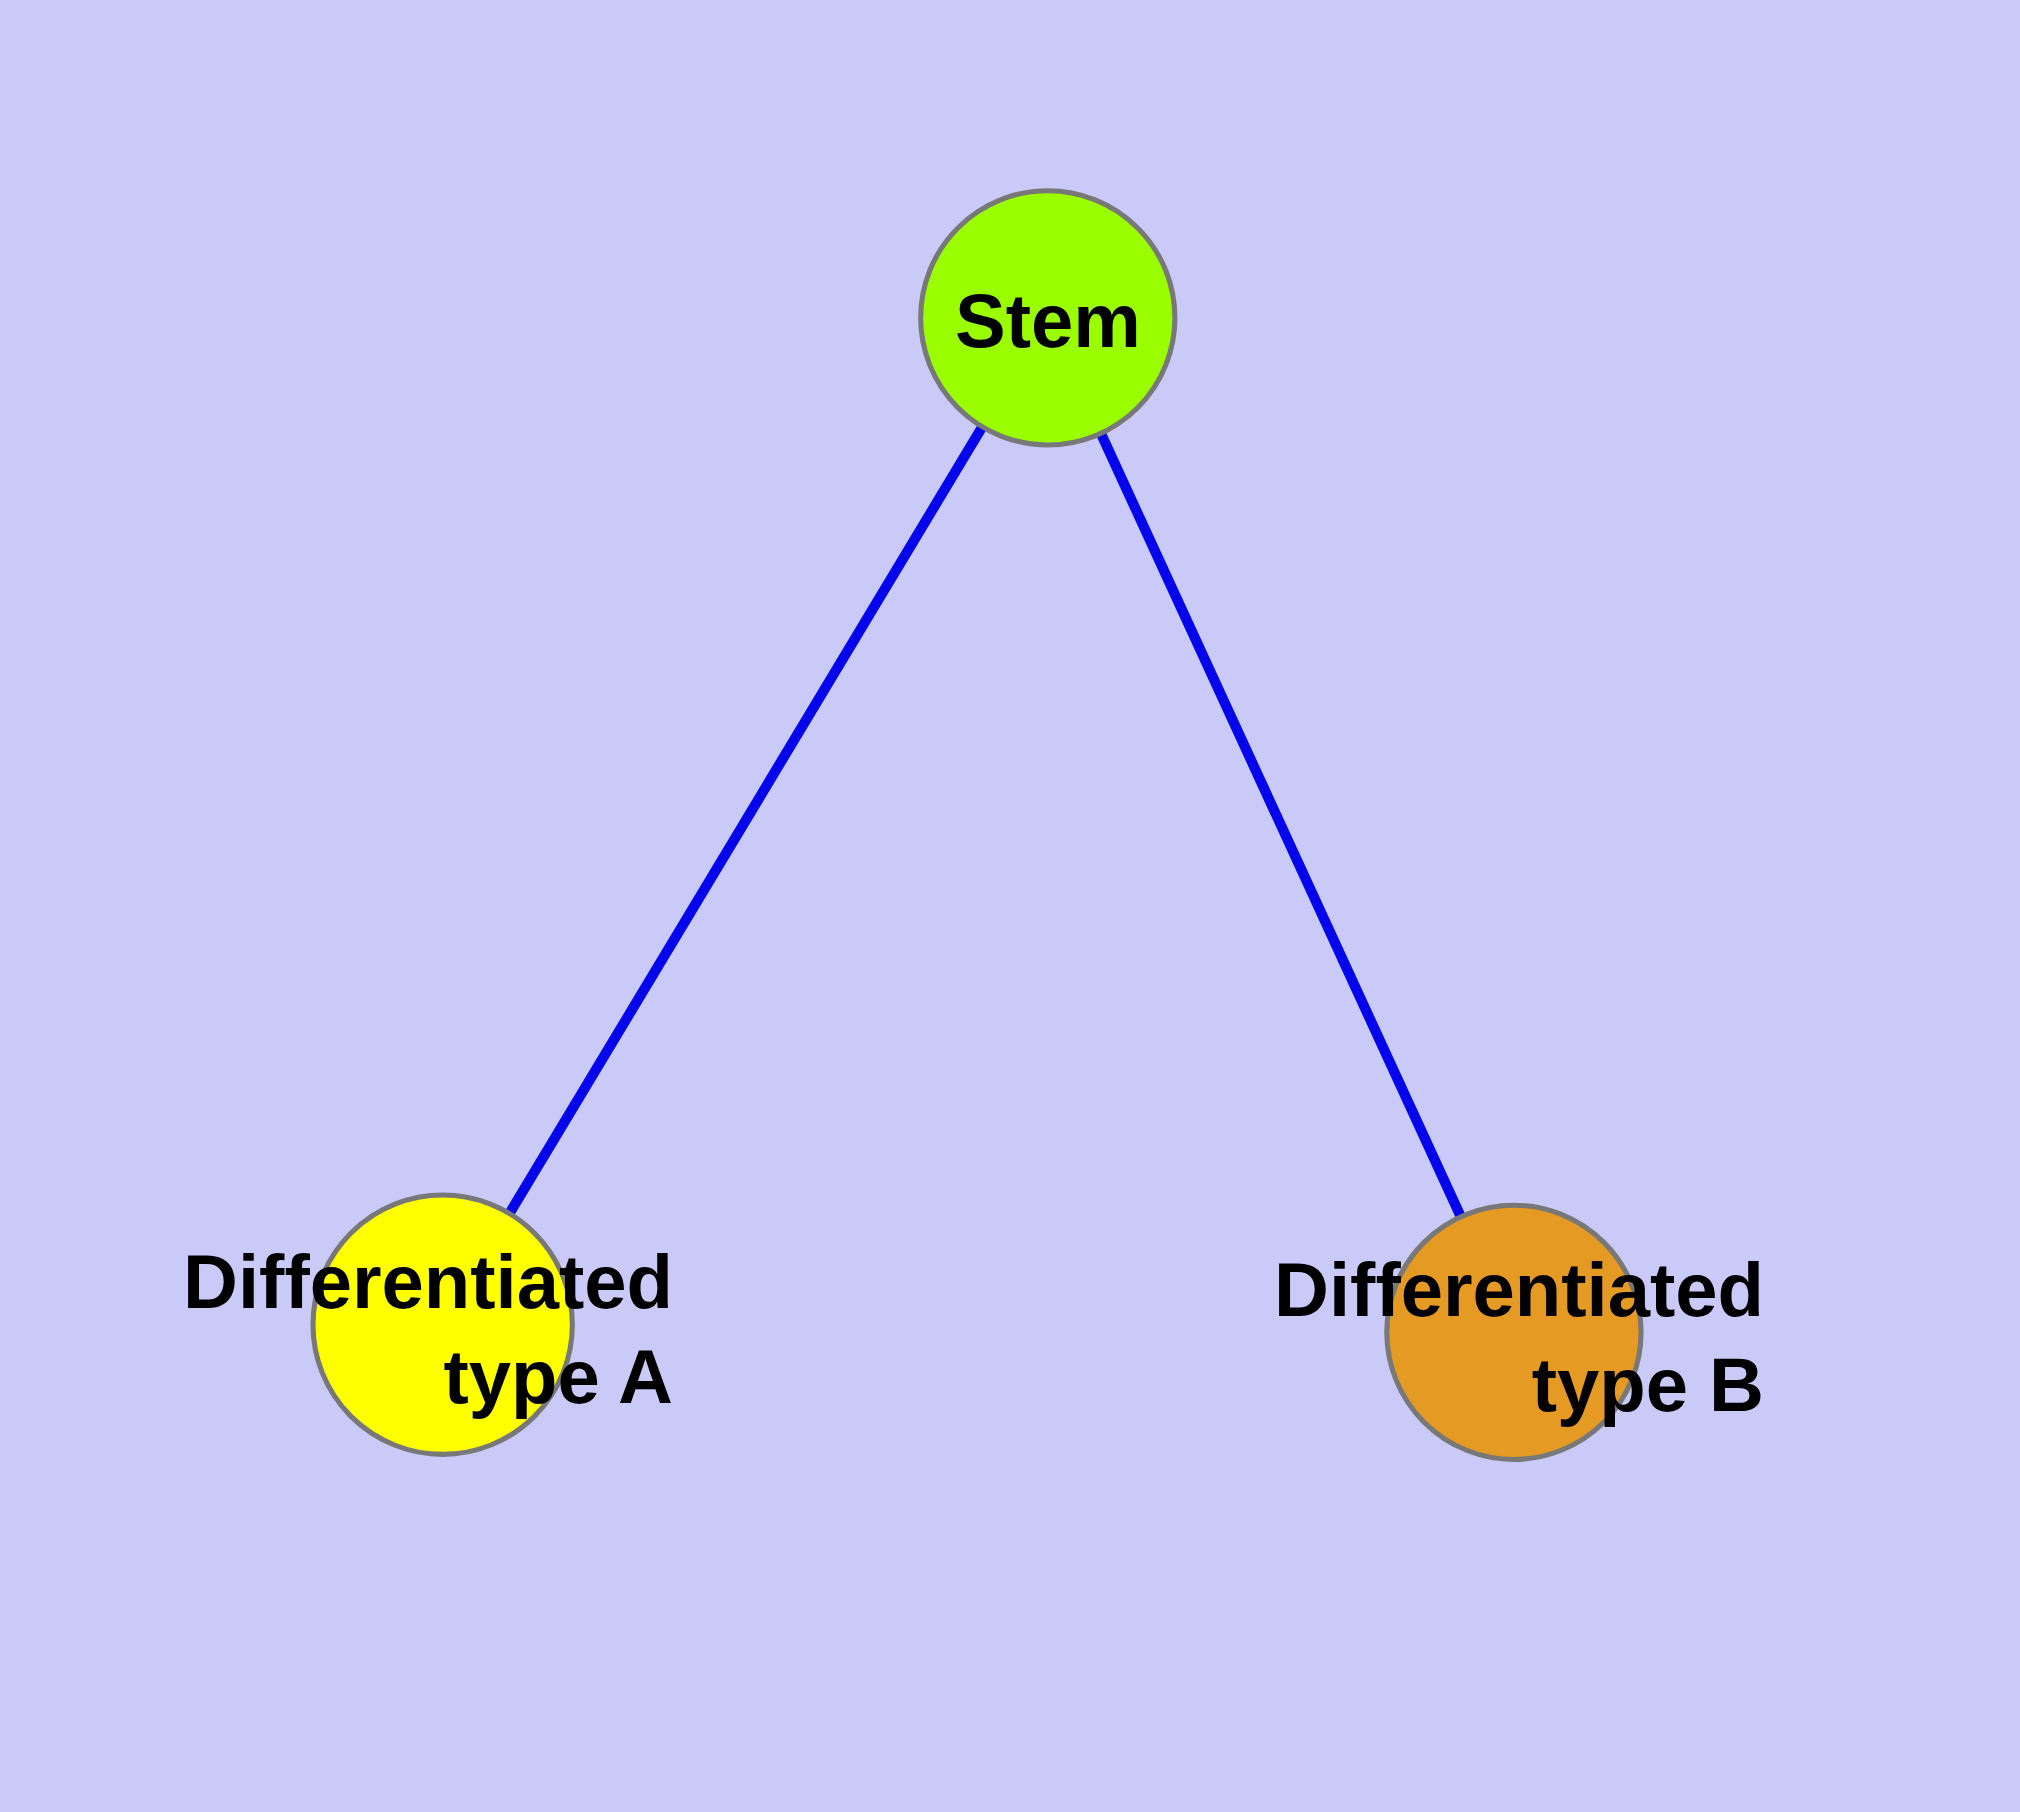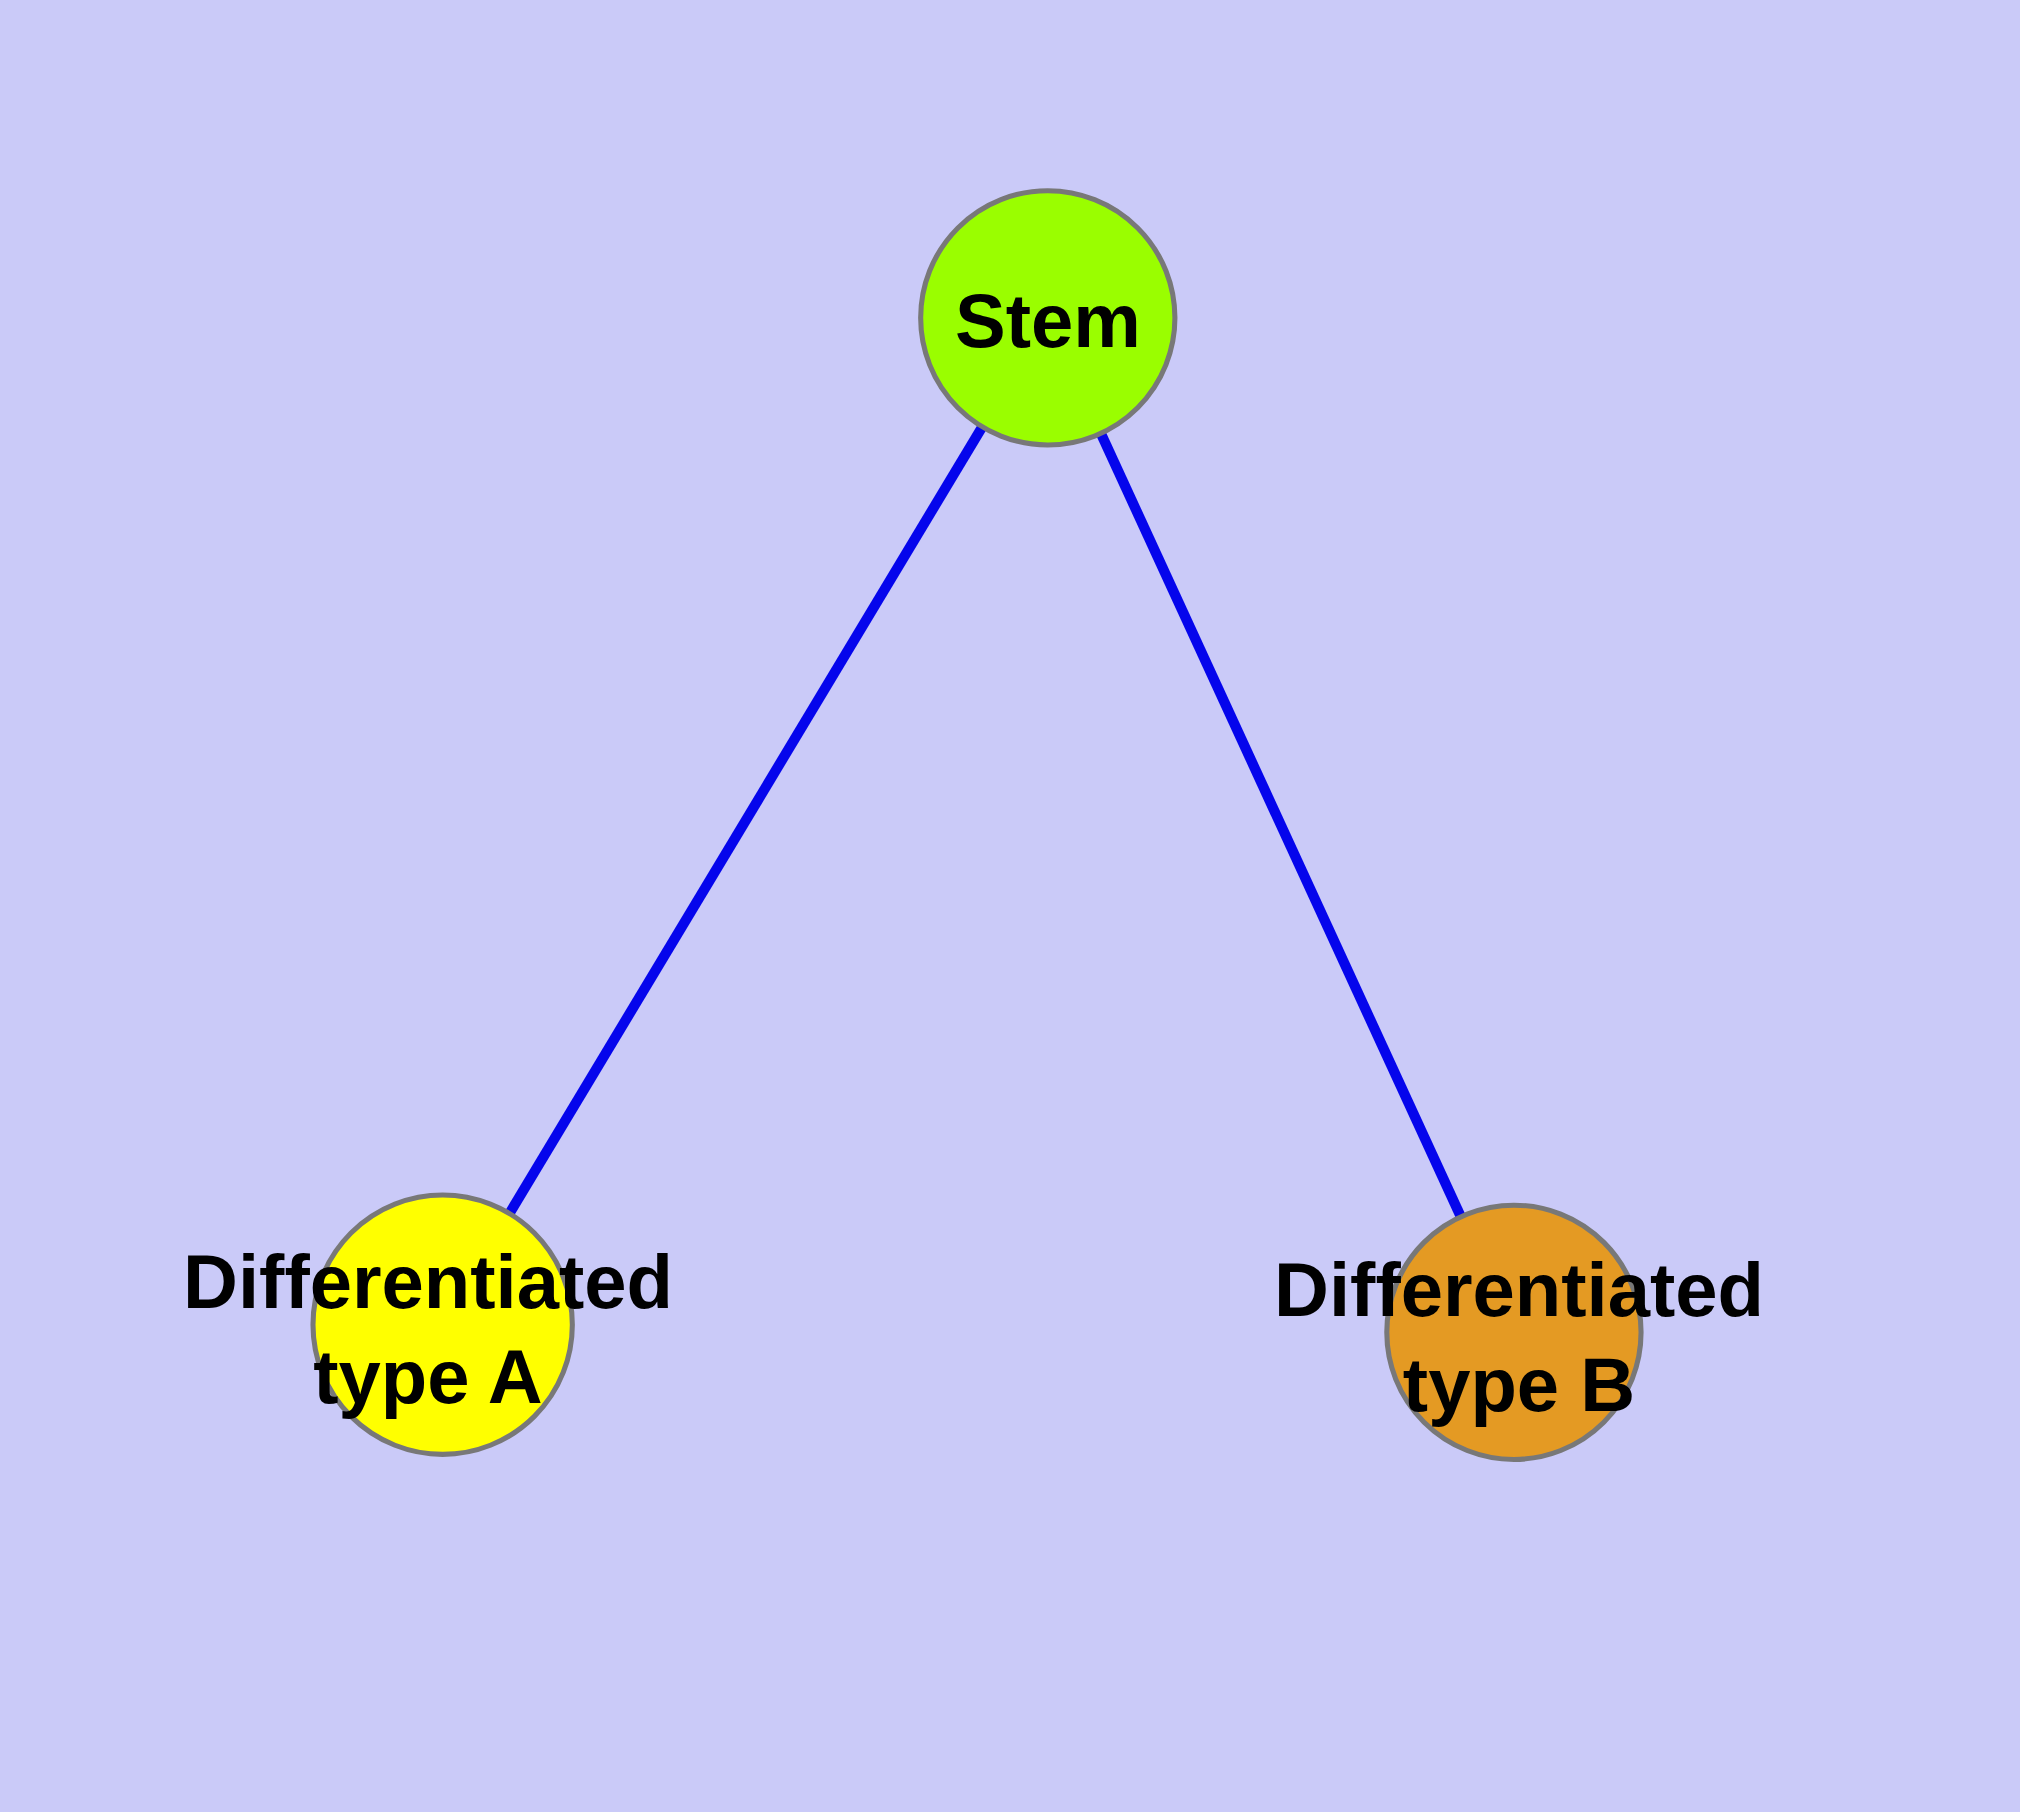--- a/index.html
+++ b/index.html
@@ -23,21 +23,21 @@
     height: 100%;
     display: block;
   }
   .node-label {
     position: absolute;
     transform: translate(-50%, -50%);
     color: #000000;
     font-size: 76px;
     font-weight: bold;
     line-height: 95px;
-    text-align: center;
+    text-align: right;
     white-space: pre-line;
     letter-spacing: 0px;
   }
   .label-stem   { left: 1048px; top: 320px; }
   .label-type-a { left: 428px;  top: 1329px; }
   .label-type-b { left: 1519px; top: 1337px; }
 </style>
 </head>
 <body>
 

